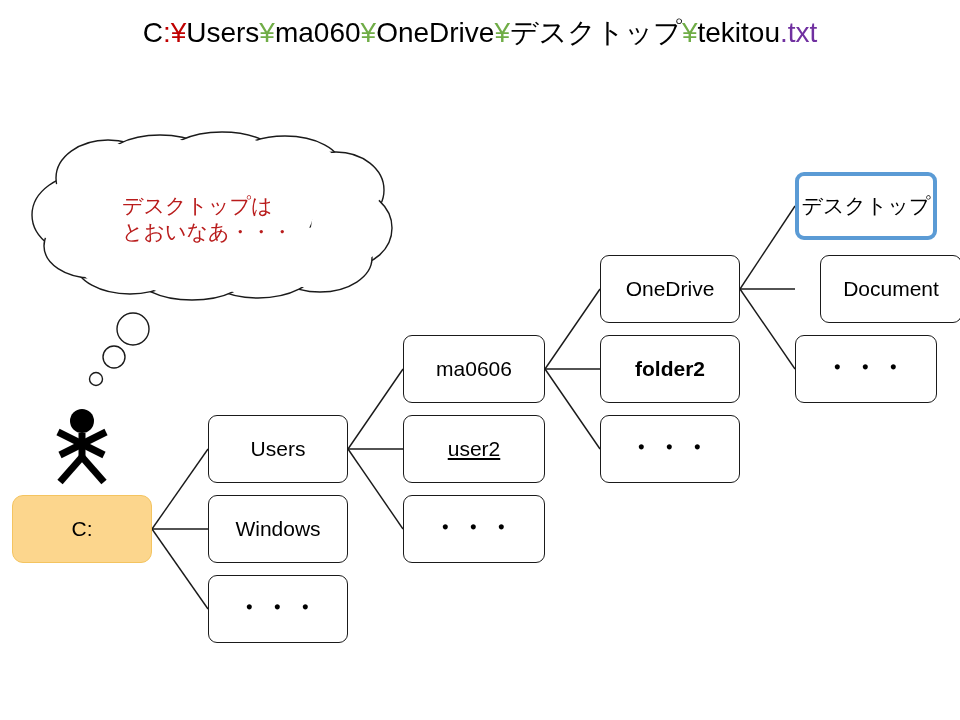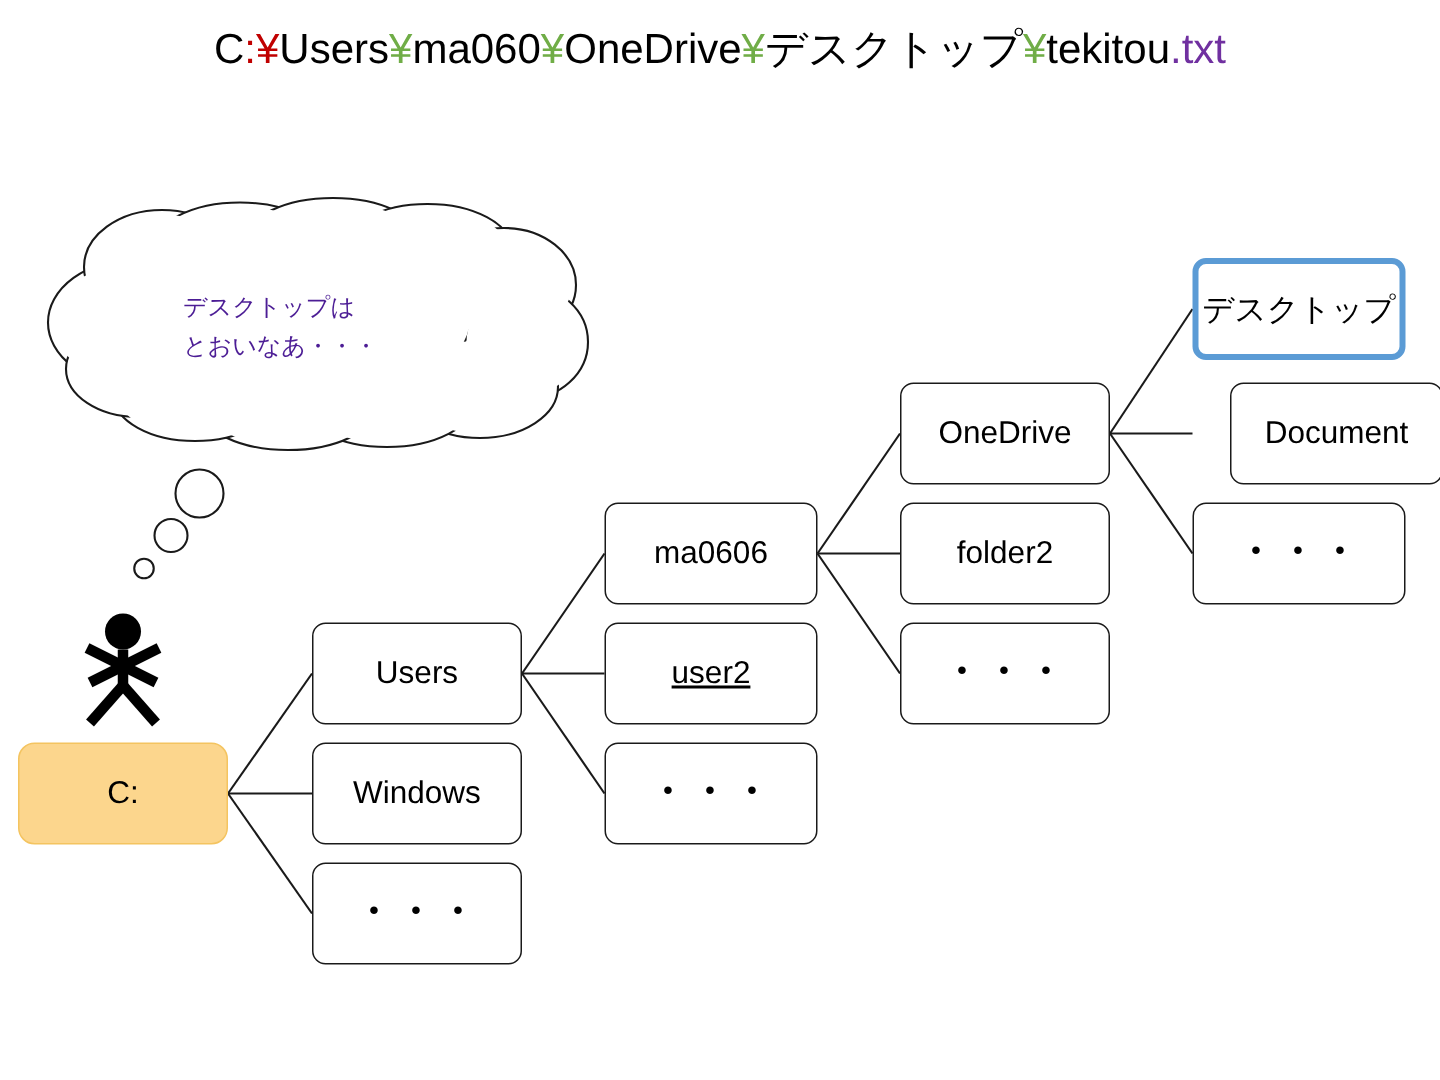--- a/index.html
+++ b/index.html
@@ -59,23 +59,23 @@
     line-height:10px;
     transform:translateY(-2px);
   }
   .node.jp .lbl{font-size:21px;}
 
   
   #bubble-text{
     position:absolute;
     left:122px;top:193px;
     width:230px;
-    font-size:16px;
+    font-size:21px;
     line-height:26px;
-    color:#4c1d95;
+    color:#b91c1c;
     z-index:6;
     white-space:pre-line;
   }
 </style>
 </head>
 <body>
 
 <div id="stage">
 
   <div id="title"><span style="color: rgb(0, 0, 0);">C</span><span style="color: rgb(192, 0, 0);">:</span><span style="color: rgb(192, 0, 0);">¥</span><span style="color: rgb(0, 0, 0);">Users</span><span style="color: rgb(112, 173, 71);">¥</span><span style="color: rgb(0, 0, 0);">ma060</span><span style="color: rgb(112, 173, 71);">¥</span><span style="color: rgb(0, 0, 0);">OneDrive</span><span style="color: rgb(112, 173, 71);">¥</span><span style="color: rgb(0, 0, 0);">デスクトップ</span><span style="color: rgb(112, 173, 71);">¥</span><span style="color: rgb(0, 0, 0);">tekitou</span><span style="color: rgb(112, 48, 160);">.txt</span></div>
@@ -170,21 +170,21 @@
       </div>
       <div class="node" style="left: 403px; top: 415px; width: 142px; height: 68px; text-decoration: underline;">
         <span class="lbl">user2</span>
       </div>
       <div class="node ellipsis" style="left: 403px; top: 495px; width: 142px; height: 68px;">
         <span class="lbl">・・・</span>
       </div>
       <div class="node" style="left: 600px; top: 255px; width: 140px; height: 68px;">
         <span class="lbl">OneDrive</span>
       </div>
-      <div class="node" style="left: 600px; top: 335px; width: 140px; height: 68px;">
+      <div class="node" style="left: 600px; top: 335px; width: 140px; height: 68px; font-weight: bold;">
         <span class="lbl">folder2</span>
       </div>
       <div class="node ellipsis" style="left: 600px; top: 415px; width: 140px; height: 68px;">
         <span class="lbl">・・・</span>
       </div>
       <div class="node highlight jp" style="left: 795px; top: 172px; width: 142px; height: 68px;">
         <span class="lbl">デスクトップ</span>
       </div>
       <div class="node" style="left: 795px; top: 255px; width: 142px; height: 68px; margin-left: 25px;">
         <span class="lbl">Document</span>

